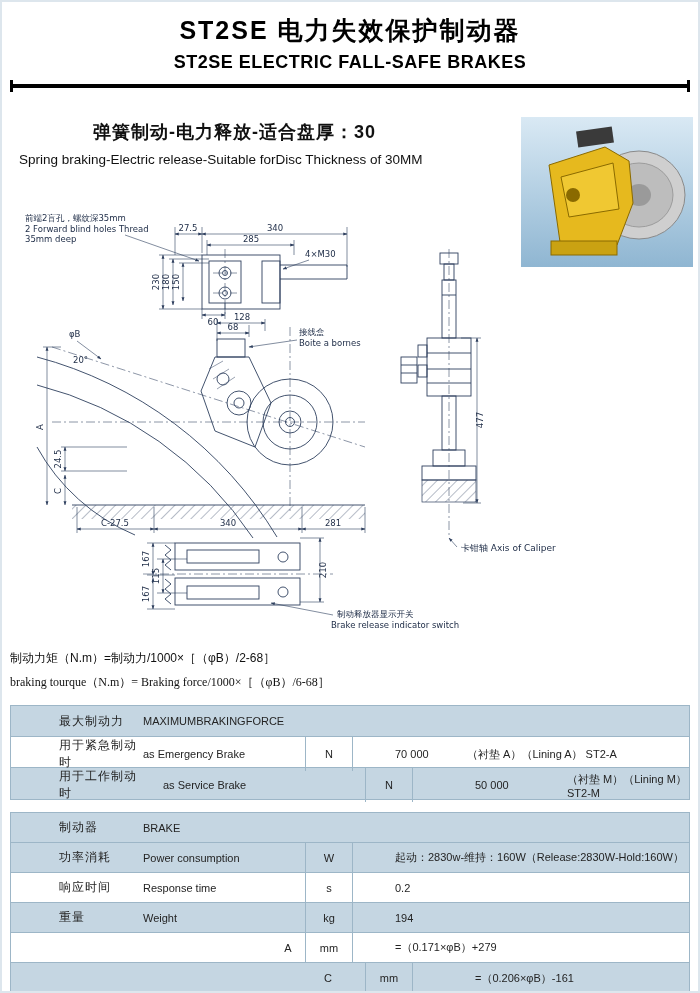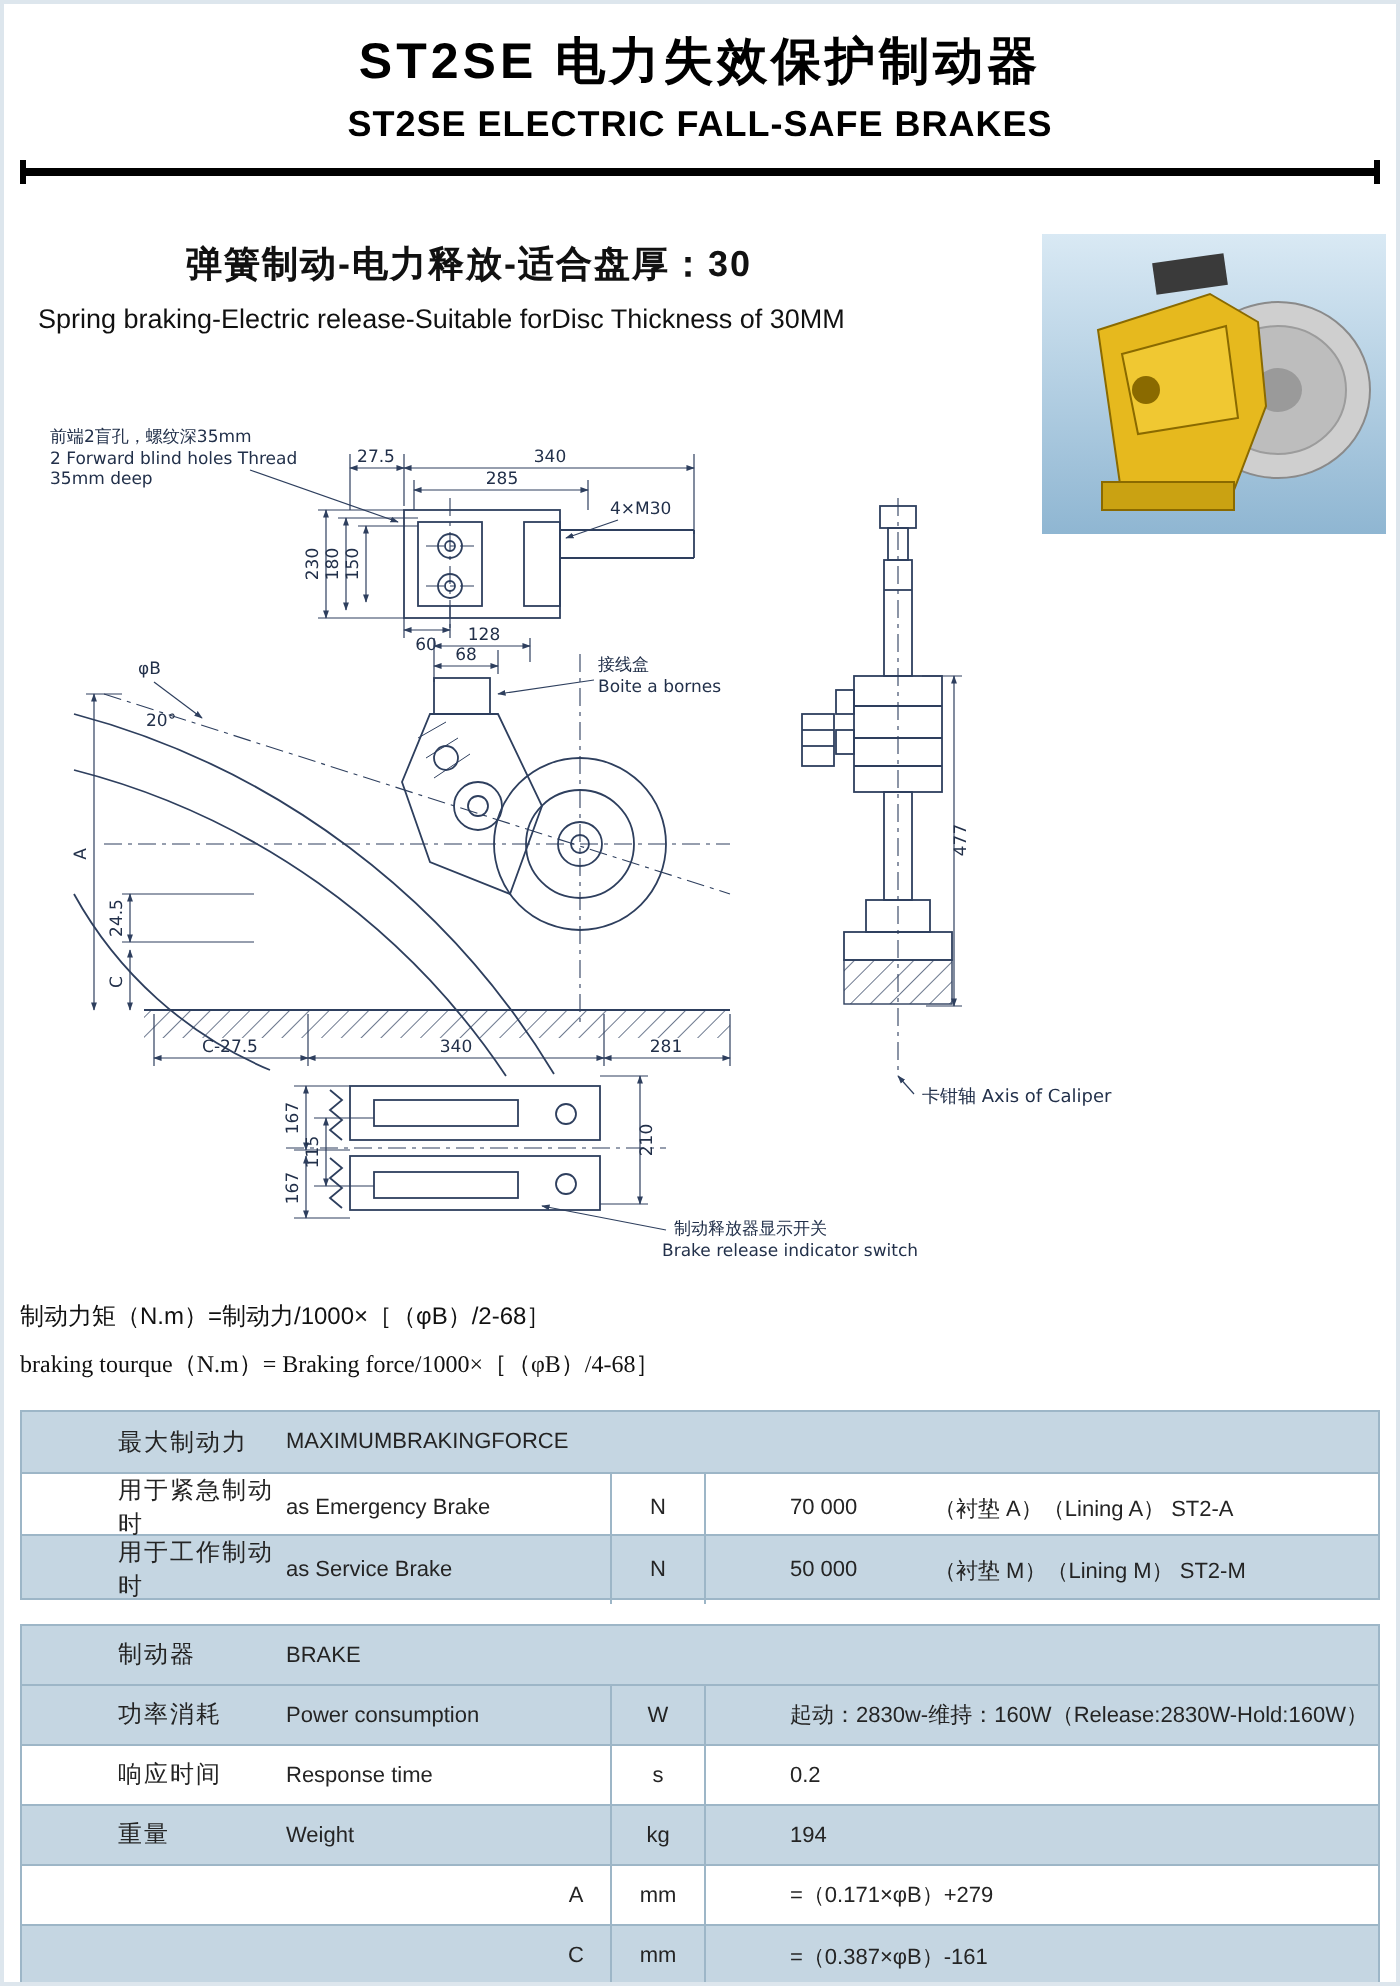--- a/index.html
+++ b/index.html
@@ -36,21 +36,21 @@
   
   .formula { position:absolute; top:648px; left:8px; }
   .f1 { font-size:12px; color:#111; }
   .f2 { font-size:12px; color:#111; margin-top:7px; font-family:"Liberation Serif","DejaVu Serif",serif; }
 
   
   .tables { position:absolute; top:703px; left:8px; right:8px; }
   .tbl { border:1px solid #9db6c7; }
   .tbl-2 { margin-top:12px; }
   .trow { display:grid; align-items:center; border-bottom:1px solid #9db6c7; }
-  .trow:last-child { border-bottom:none; }
+  .trow:last-child { border-bottom:none;gap:20px; }
   .tbl-1 .trow { height:31px; }
   .tbl-2 .trow { height:30px; }
   .trow.hdr { grid-template-columns:128px 1fr; }
   .trow.r5 { grid-template-columns:128px 132px 34px 48px 106px 1fr; }
   .trow.r4 { grid-template-columns:128px 132px 34px 48px 1fr; }
   .blue { background:#c5d6e2; }
   .white { background:#ffffff; }
   .c { font-size:11px; color:#242424; }
   .c-cn { padding-left:48px; font-size:12px; letter-spacing:1px; }
   .c-en { padding-left:4px; }
@@ -279,21 +279,21 @@
       <text class="ds dsc" x="309" y="363" transform="rotate(-90 309 363)">210</text>
 
       <path class="dd" d="M316,408 L254,396" marker-end="url(#ar)"></path>
       <text class="ds" x="320" y="410">制动释放器显示开关</text>
       <text class="ds" x="314" y="421">Brake release indicator switch</text>
     </g>
   </svg>
 
   <div class="formula">
     <div class="f1">制动力矩（N.m）=制动力/1000×［（φB）/2-68］</div>
-    <div class="f2">braking tourque（N.m）= Braking force/1000×［（φB）/4-68］</div>
+    <div class="f2">braking tourque（N.m）= Braking force/1000×［（φB）/6-68］</div>
   </div>
 
   <div class="tables">
 
     <div class="tbl tbl-1">
       <div class="trow hdr blue">
         <div class="c c-cn">最大制动力</div>
         <div class="c c-en">MAXIMUMBRAKINGFORCE</div>
       </div>
       <div class="trow r5 white">
@@ -345,18 +345,18 @@
         <div class="c c-en"></div>
         <div class="c c-lb">A</div>
         <div class="c c-un">mm</div>
         <div class="c c-va">=（0.171×φB）+279</div>
       </div>
       <div class="trow r4 blue">
         <div class="c c-cn"></div>
         <div class="c c-en"></div>
         <div class="c c-lb">C</div>
         <div class="c c-un">mm</div>
-        <div class="c c-va">=（0.387×φB）-161</div>
+        <div class="c c-va">=（0.206×φB）-161</div>
       </div>
     </div>
 
   </div>
 </div>
 
 </body></html>

